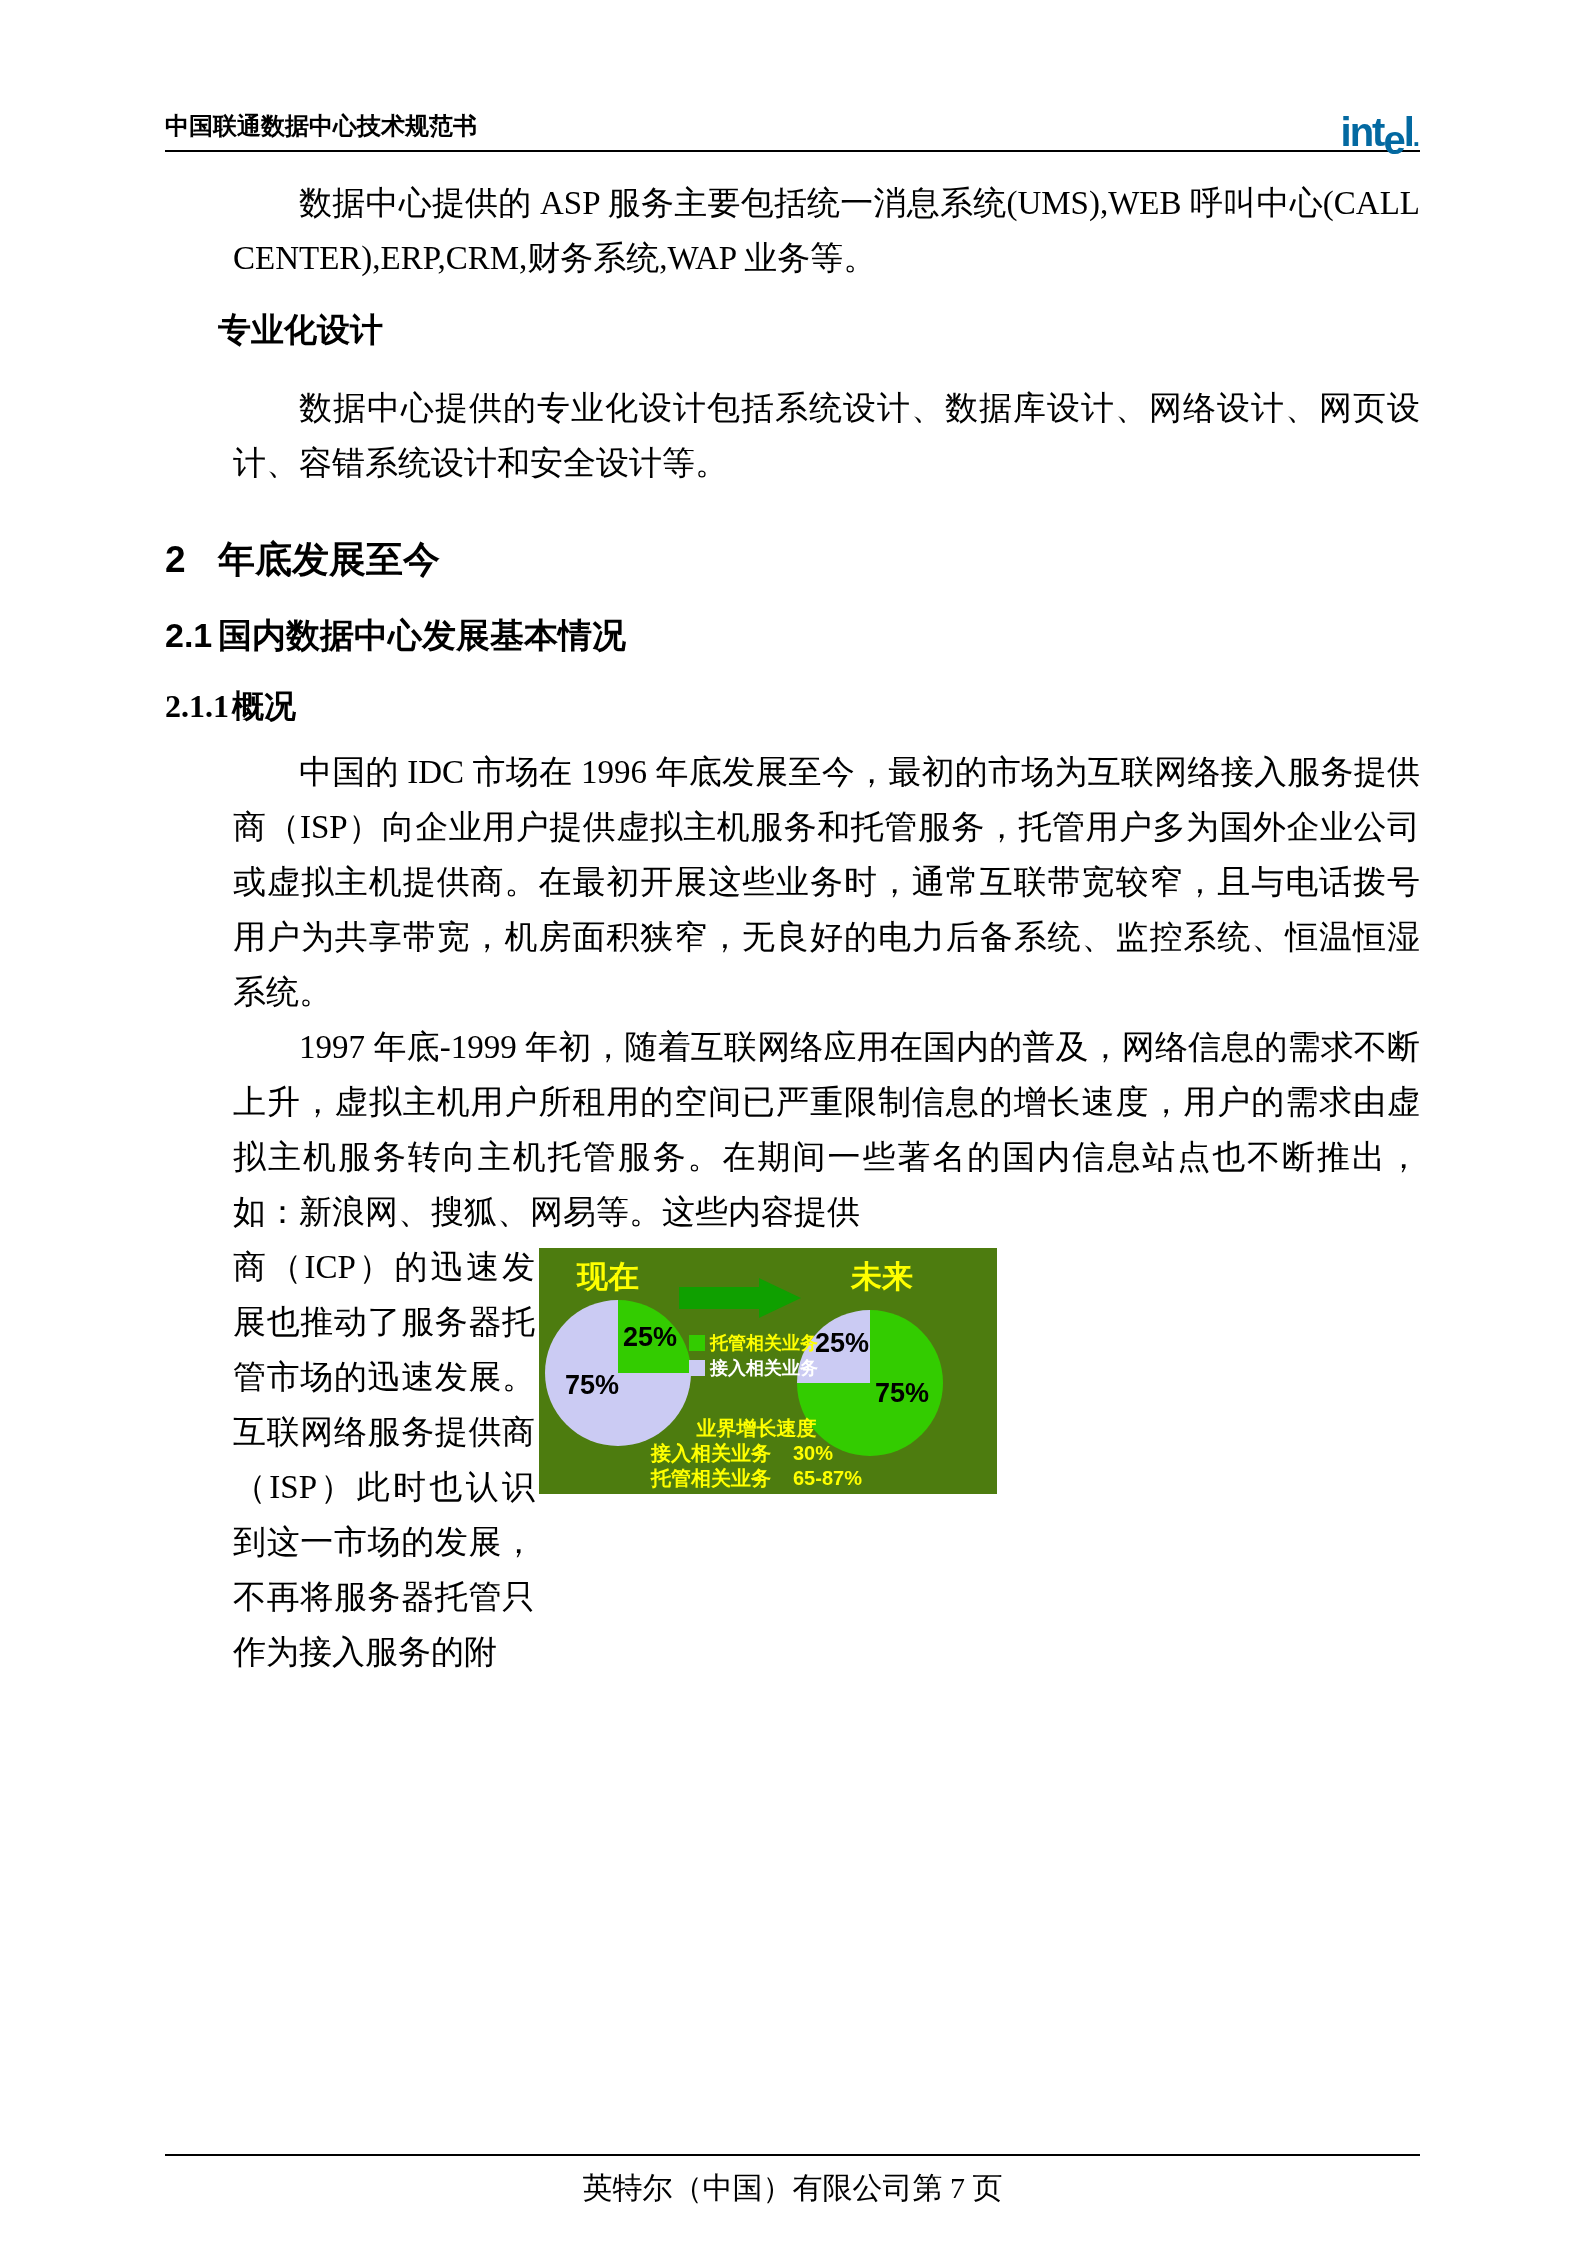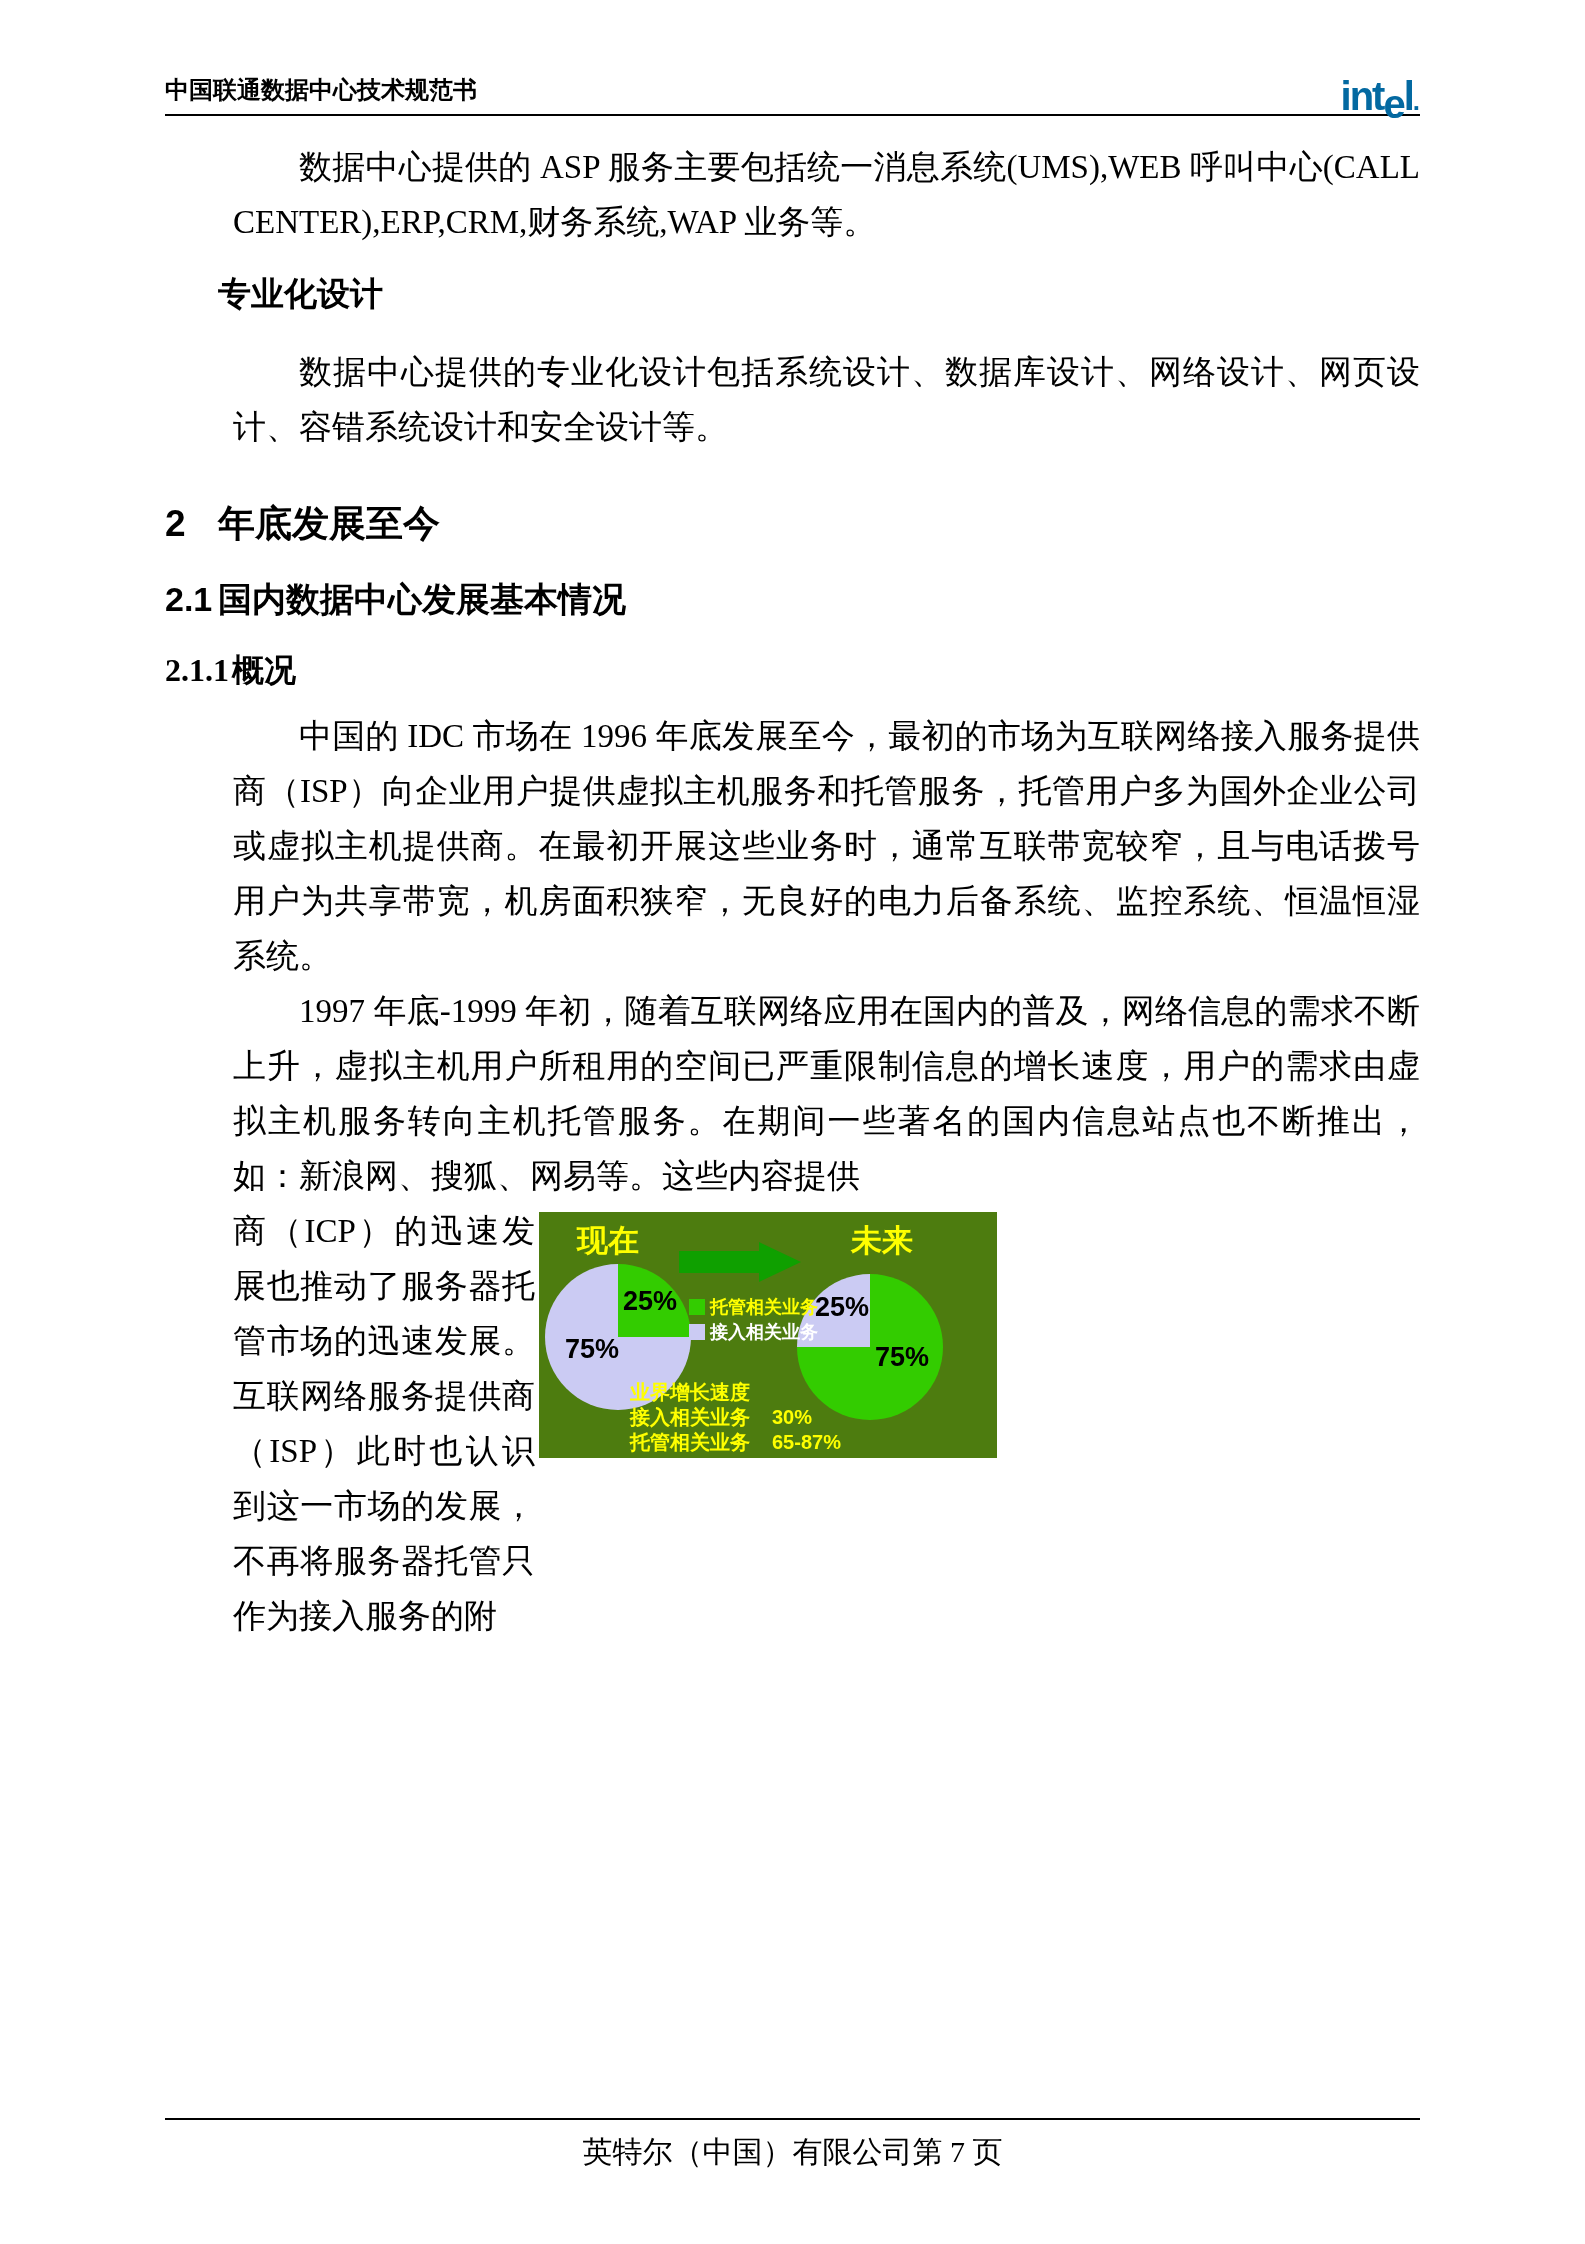--- a/index.html
+++ b/index.html
@@ -1,21 +1,21 @@
 <!DOCTYPE html>
 <html><head>
 <meta charset="utf-8">
 <style>
   * { margin:0; padding:0; box-sizing:border-box; }
   html,body { background:#ffffff; }
   body {
     width:1585px; height:2244px; position:relative;
     font-family:"Liberation Serif", serif; color:#000;
   }
-  .page { position:absolute; inset:0; background:#fff; overflow:hidden; }
+  .page { position:absolute; inset:0; background:#fff; overflow:hidden;margin-top:36px; }
 
   
   .header {
     margin:0 165px; padding-top:66px; padding-bottom:8px;
     display:flex; justify-content:space-between; align-items:flex-end;
     border-bottom:2px solid #000;
   }
   .header-title {
     font-family:"Liberation Sans", sans-serif; font-weight:bold; font-size:24px;
   }
@@ -75,21 +75,21 @@
   .pct-now-25 { left:84px; top:74px; }
   .pct-now-75 { left:26px; top:122px; }
   .pct-fut-25 { left:276px; top:80px; }
   .pct-fut-75 { left:336px; top:130px; }
   .legend { position:absolute; left:150px; top:82px; }
   .lg-row { display:flex; align-items:center; height:25px; }
   .sw { width:16px; height:16px; display:inline-block; margin-right:5px; flex:0 0 auto; }
   .lg-label { font-weight:bold; font-size:18px; }
   .lg-hosting { color:#ffff00; }
   .lg-access { color:#ffffff; }
-  .growth { position:absolute; left:91px; top:168px; color:#ffff00; font-weight:bold; font-size:20px; line-height:25px; }
+  .growth { position:absolute; left:112px; top:168px; color:#ffff00; font-weight:bold; font-size:20px; line-height:25px;text-align:center; }
   .g-row { display:flex; gap:22px; }
 
   
   .footer {
     position:absolute; left:165px; right:165px; top:2118px;
     border-top:2px solid #000; padding-top:12px;
     display:flex; justify-content:center;
     font-size:30px; font-family:"Liberation Serif", serif;
   }
 </style>

